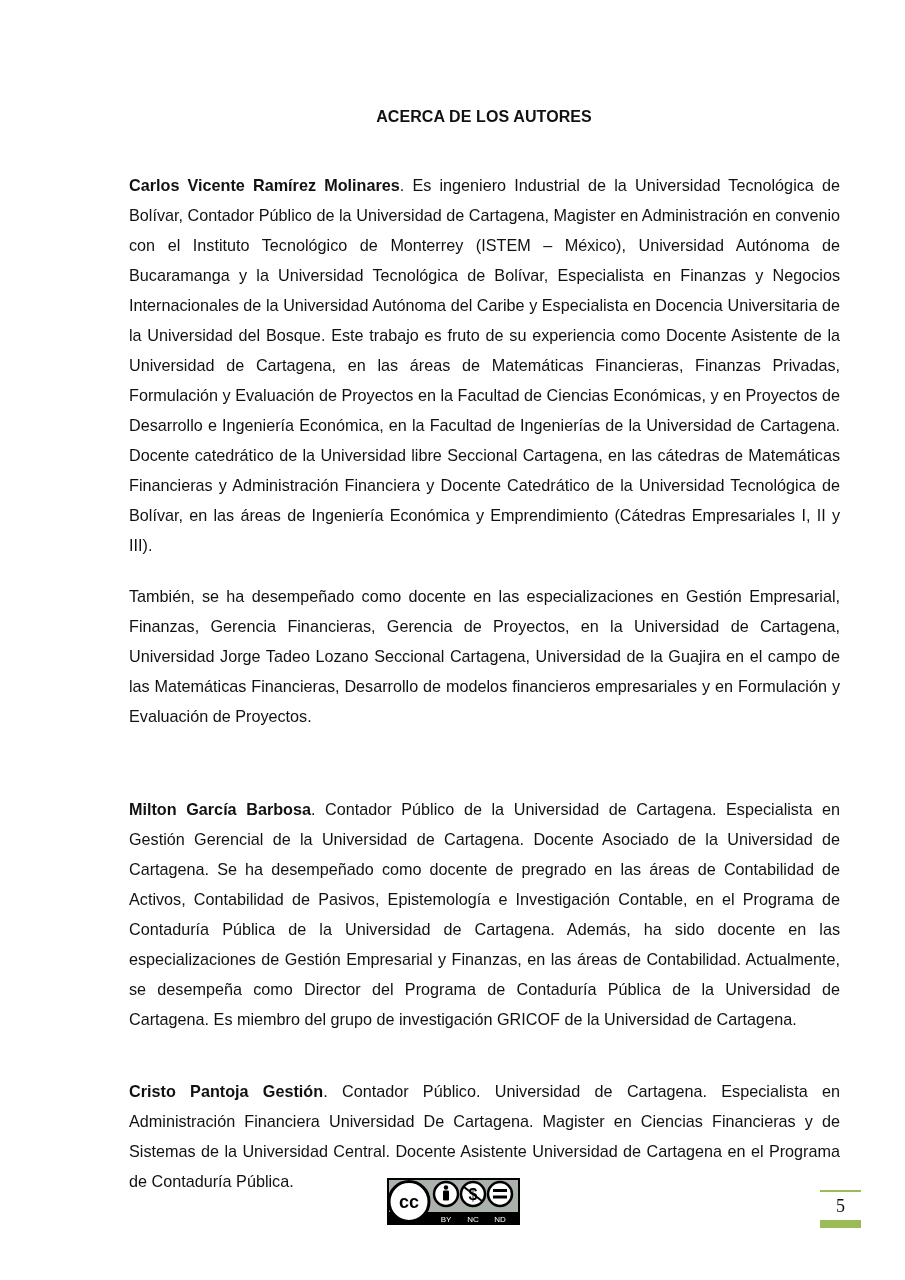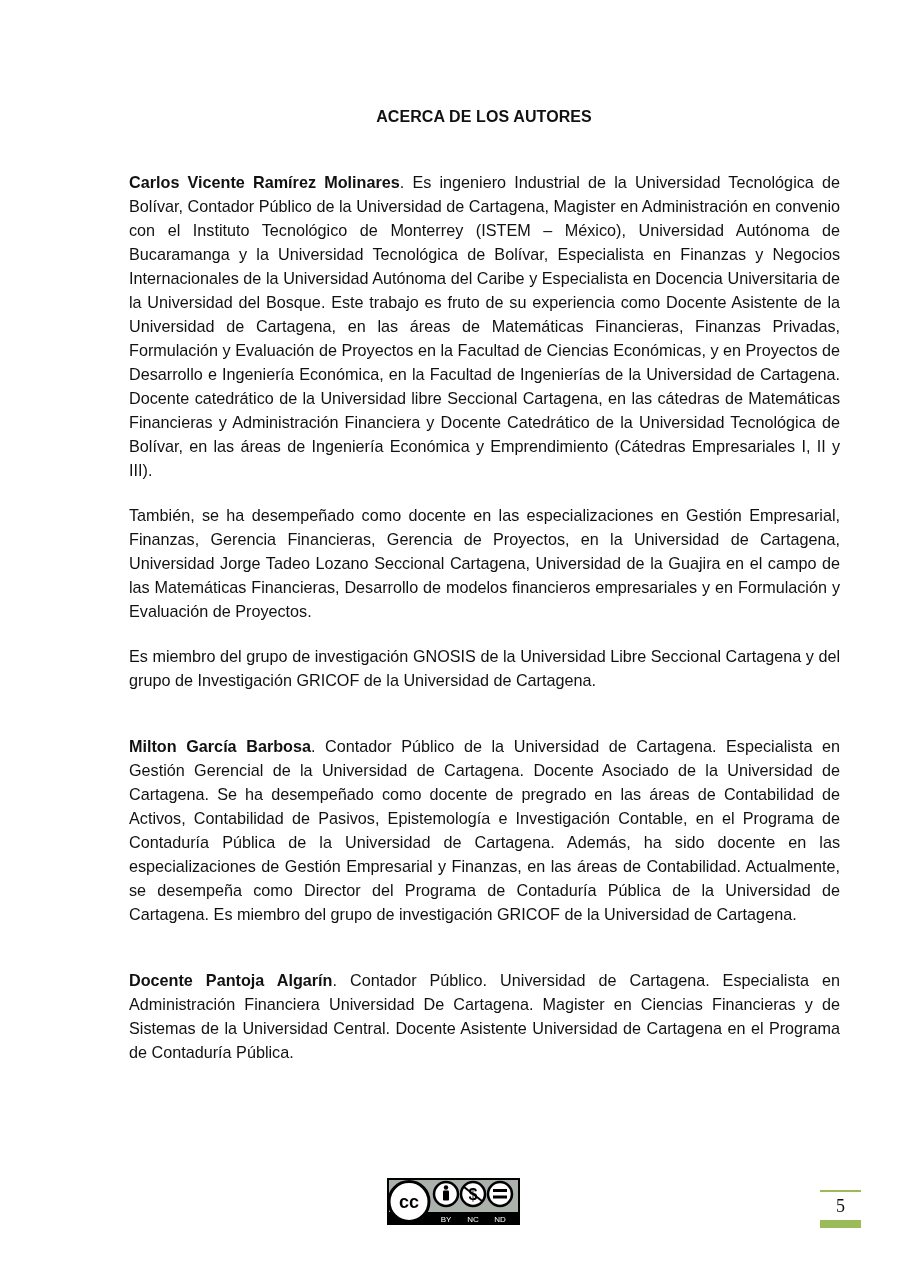--- a/index.html
+++ b/index.html
@@ -24,21 +24,21 @@
       font-weight: bold;
       font-size: 16px;
       letter-spacing: 0.1px;
     }
     .content {
       position: absolute;
       left: 129px;
       top: 170px;
       width: 711px;
       font-size: 16.2px;
-      line-height: 24px;
+      line-height: 30px;
     }
     .para {
       margin: 0;
       text-align: justify;
     }
     .name {
       font-weight: bold;
     }
     .gap-1 { height: 21px; }
     .gap-2 { height: 42px; }
@@ -88,27 +88,26 @@
 <body>
 
 <div class="page-title">ACERCA DE LOS AUTORES</div>
 
 <div class="content">
 
   <p class="para"><span class="name">Carlos Vicente Ramírez Molinares</span><span>. Es ingeniero Industrial de la Universidad Tecnológica de Bolívar, Contador Público de la Universidad de Cartagena, Magister en Administración en convenio con el Instituto Tecnológico de Monterrey (ISTEM – México), Universidad Autónoma de Bucaramanga y la Universidad Tecnológica de Bolívar, Especialista en Finanzas y Negocios Internacionales de la Universidad Autónoma del Caribe y Especialista en Docencia Universitaria de la Universidad del Bosque. Este trabajo es fruto de su experiencia como Docente Asistente de la Universidad de Cartagena, en las áreas de Matemáticas Financieras, Finanzas Privadas, Formulación y Evaluación de Proyectos en la Facultad de Ciencias Económicas, y en Proyectos de Desarrollo e Ingeniería Económica, en la Facultad de Ingenierías de la Universidad de Cartagena.  Docente catedrático de la Universidad libre Seccional Cartagena, en las cátedras de Matemáticas Financieras y Administración Financiera y Docente Catedrático de la Universidad Tecnológica de Bolívar, en las áreas de Ingeniería Económica y Emprendimiento (Cátedras Empresariales I, II y III).</span></p>
   <div class="gap-1"></div>
   <p class="para">También, se ha desempeñado como docente en las especializaciones en Gestión Empresarial, Finanzas, Gerencia Financieras, Gerencia de Proyectos, en la Universidad de Cartagena, Universidad Jorge Tadeo Lozano Seccional Cartagena, Universidad de la Guajira en el campo de las Matemáticas Financieras, Desarrollo de modelos financieros empresariales y en Formulación y Evaluación de Proyectos.</p>
   <div class="gap-1"></div>
-  <p class="para">Es miembro del grupo de investigación GNOSIS de la Universidad Libre Seccional Cartagena y del grupo de Investigación GRICOF de la Universidad de Cartagena.</p>
   <div class="gap-2"></div>
 
   <p class="para"><span class="name">Milton García Barbosa</span><span>.  Contador Público de la Universidad de Cartagena. Especialista en Gestión Gerencial de la Universidad de Cartagena. Docente Asociado de la Universidad de Cartagena.  Se ha desempeñado como docente de pregrado en las áreas de Contabilidad de Activos, Contabilidad de Pasivos, Epistemología e Investigación Contable, en el Programa de Contaduría Pública de la Universidad de Cartagena. Además, ha sido docente en las especializaciones de Gestión Empresarial y Finanzas,  en las áreas de Contabilidad.  Actualmente, se desempeña como Director del Programa de Contaduría Pública de la Universidad de Cartagena. Es miembro del grupo de investigación GRICOF de la Universidad de Cartagena.</span></p>
   <div class="gap-2"></div>
 
-  <p class="para"><span class="name">Docente Pantoja Algarín</span><span>. Contador Público. Universidad de Cartagena. Especialista en Administración Financiera Universidad  De Cartagena. Magister en Ciencias Financieras y de Sistemas de la Universidad Central. Docente Asistente Universidad de Cartagena en el Programa de Contaduría Pública.</span></p>
+  <p class="para"><span class="name">Cristo Pantoja Gestión</span><span>. Contador Público. Universidad de Cartagena. Especialista en Administración Financiera Universidad  De Cartagena. Magister en Ciencias Financieras y de Sistemas de la Universidad Central. Docente Asistente Universidad de Cartagena en el Programa de Contaduría Pública.</span></p>
   <div class="gap-2"></div>
 
 </div>
 
 <div class="footer-license">
   <svg width="133" height="47" viewBox="0 0 133 47" xmlns="http://www.w3.org/2000/svg">
     <rect x="0" y="0" width="133" height="47" fill="#000000"></rect>
     <rect x="2" y="2" width="129" height="32" fill="#aab2ab"></rect>
     <g>
       <circle cx="22" cy="23.5" r="20" fill="#ffffff" stroke="#000" stroke-width="3"></circle>

